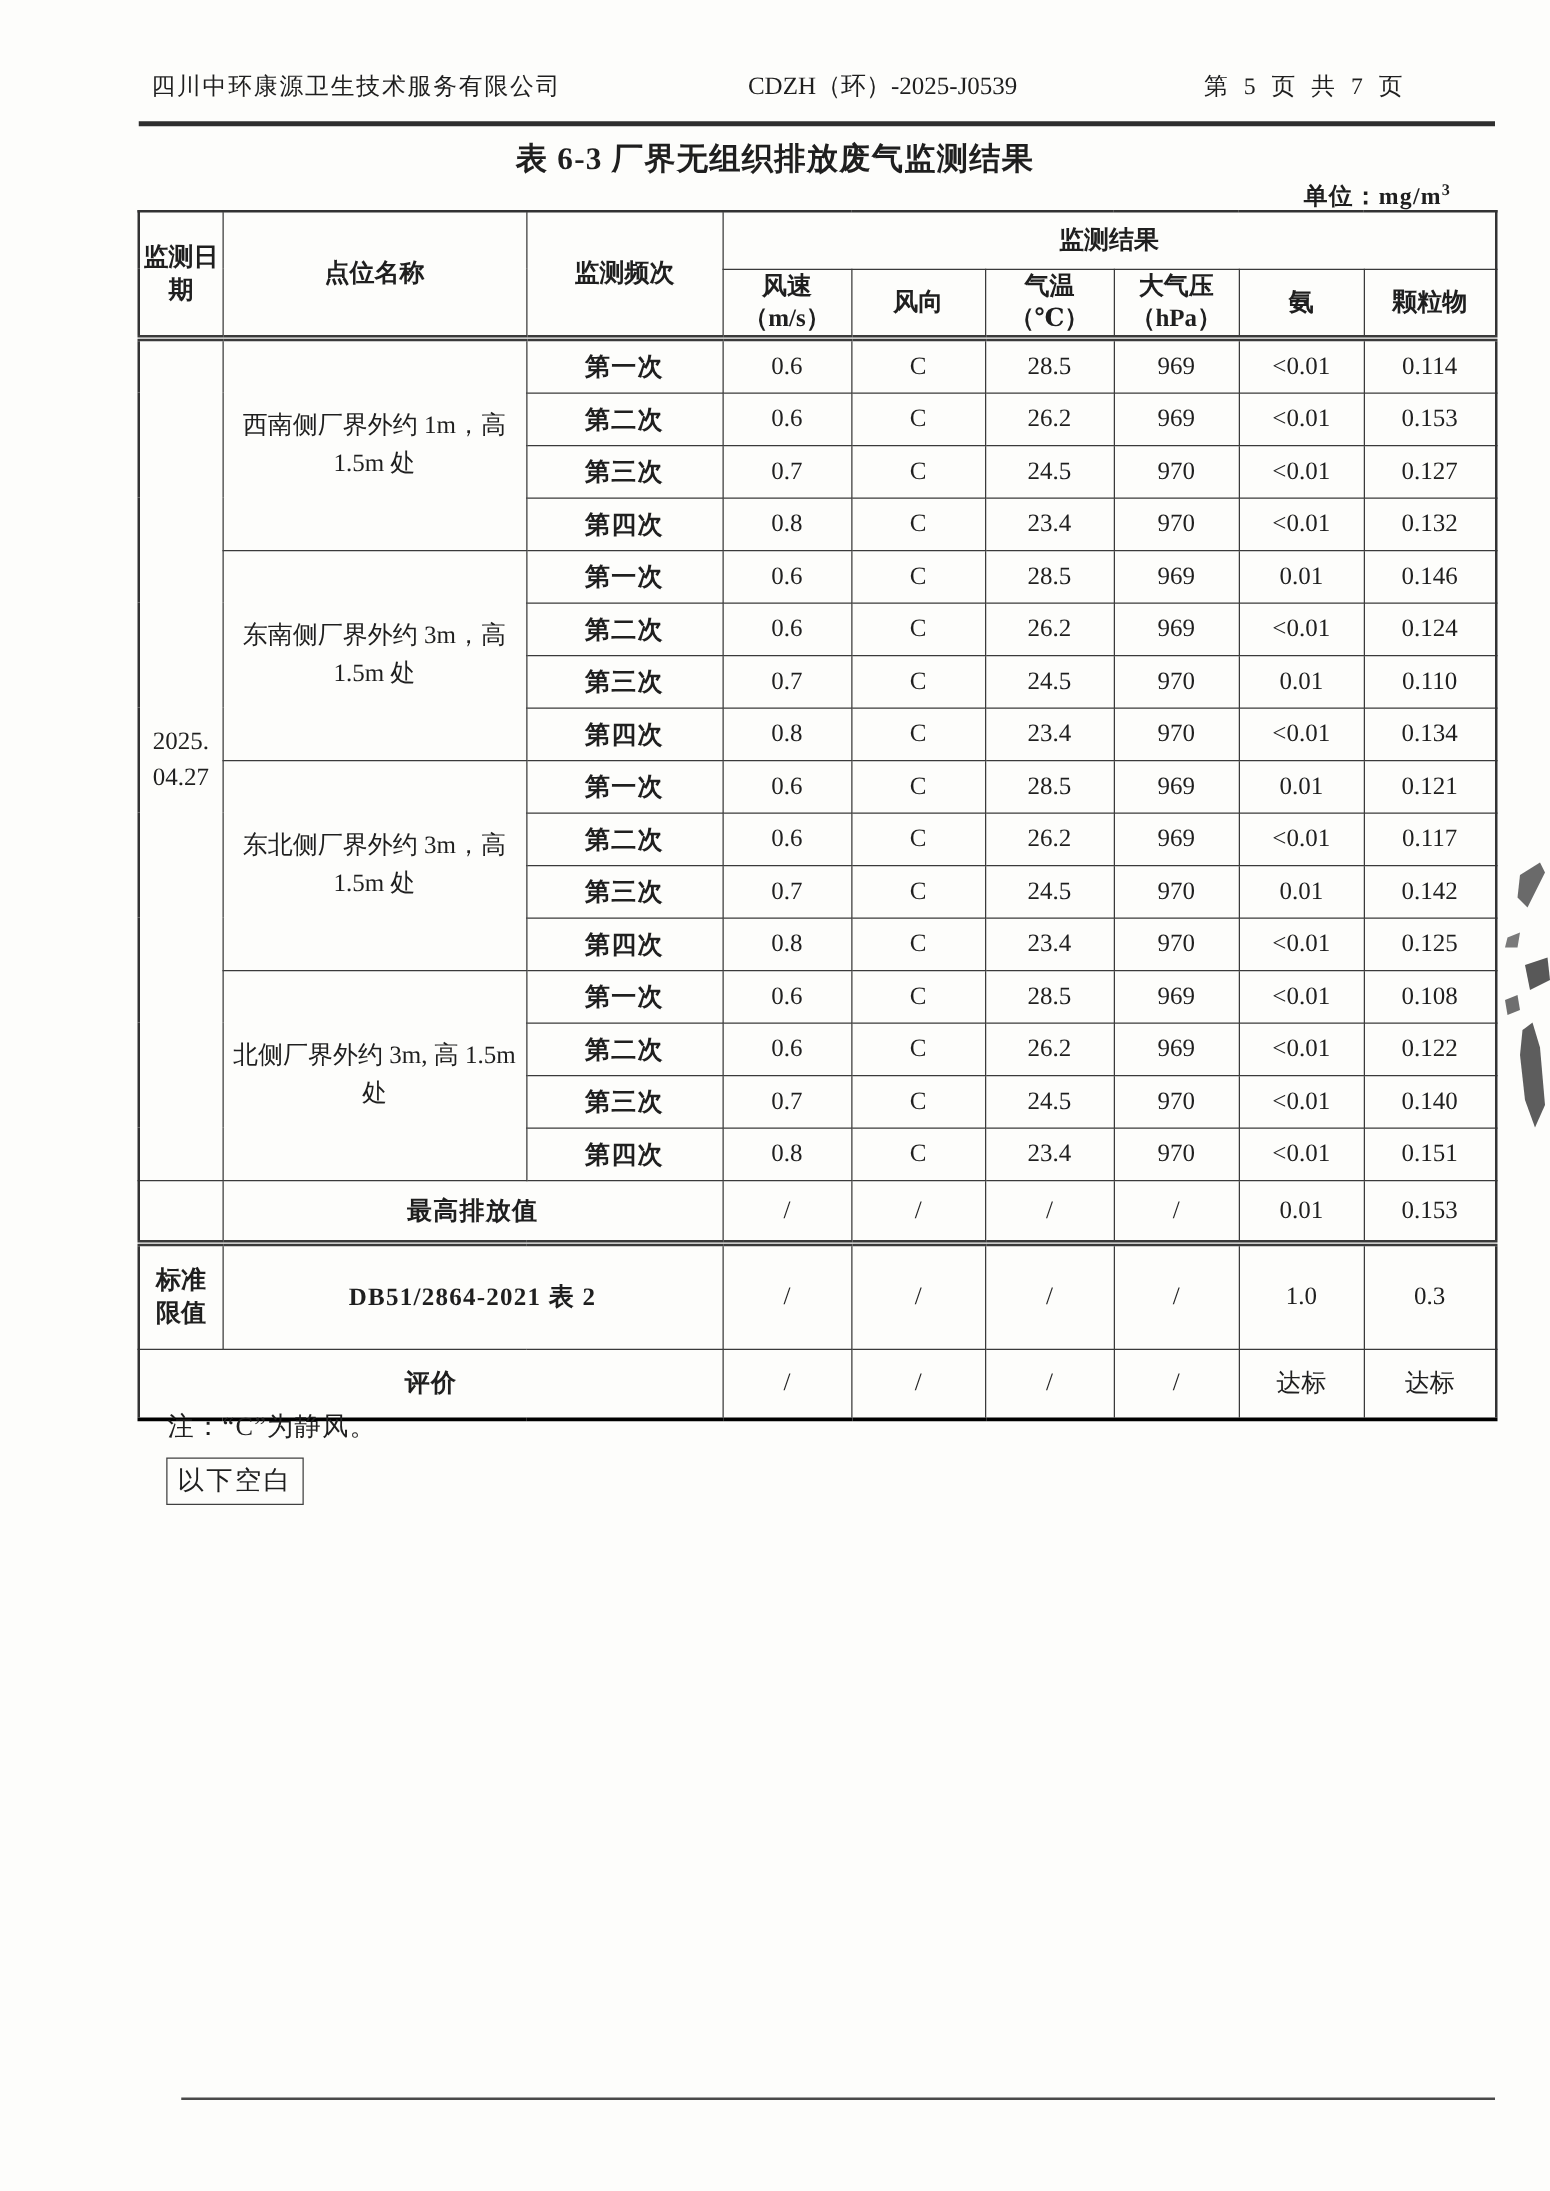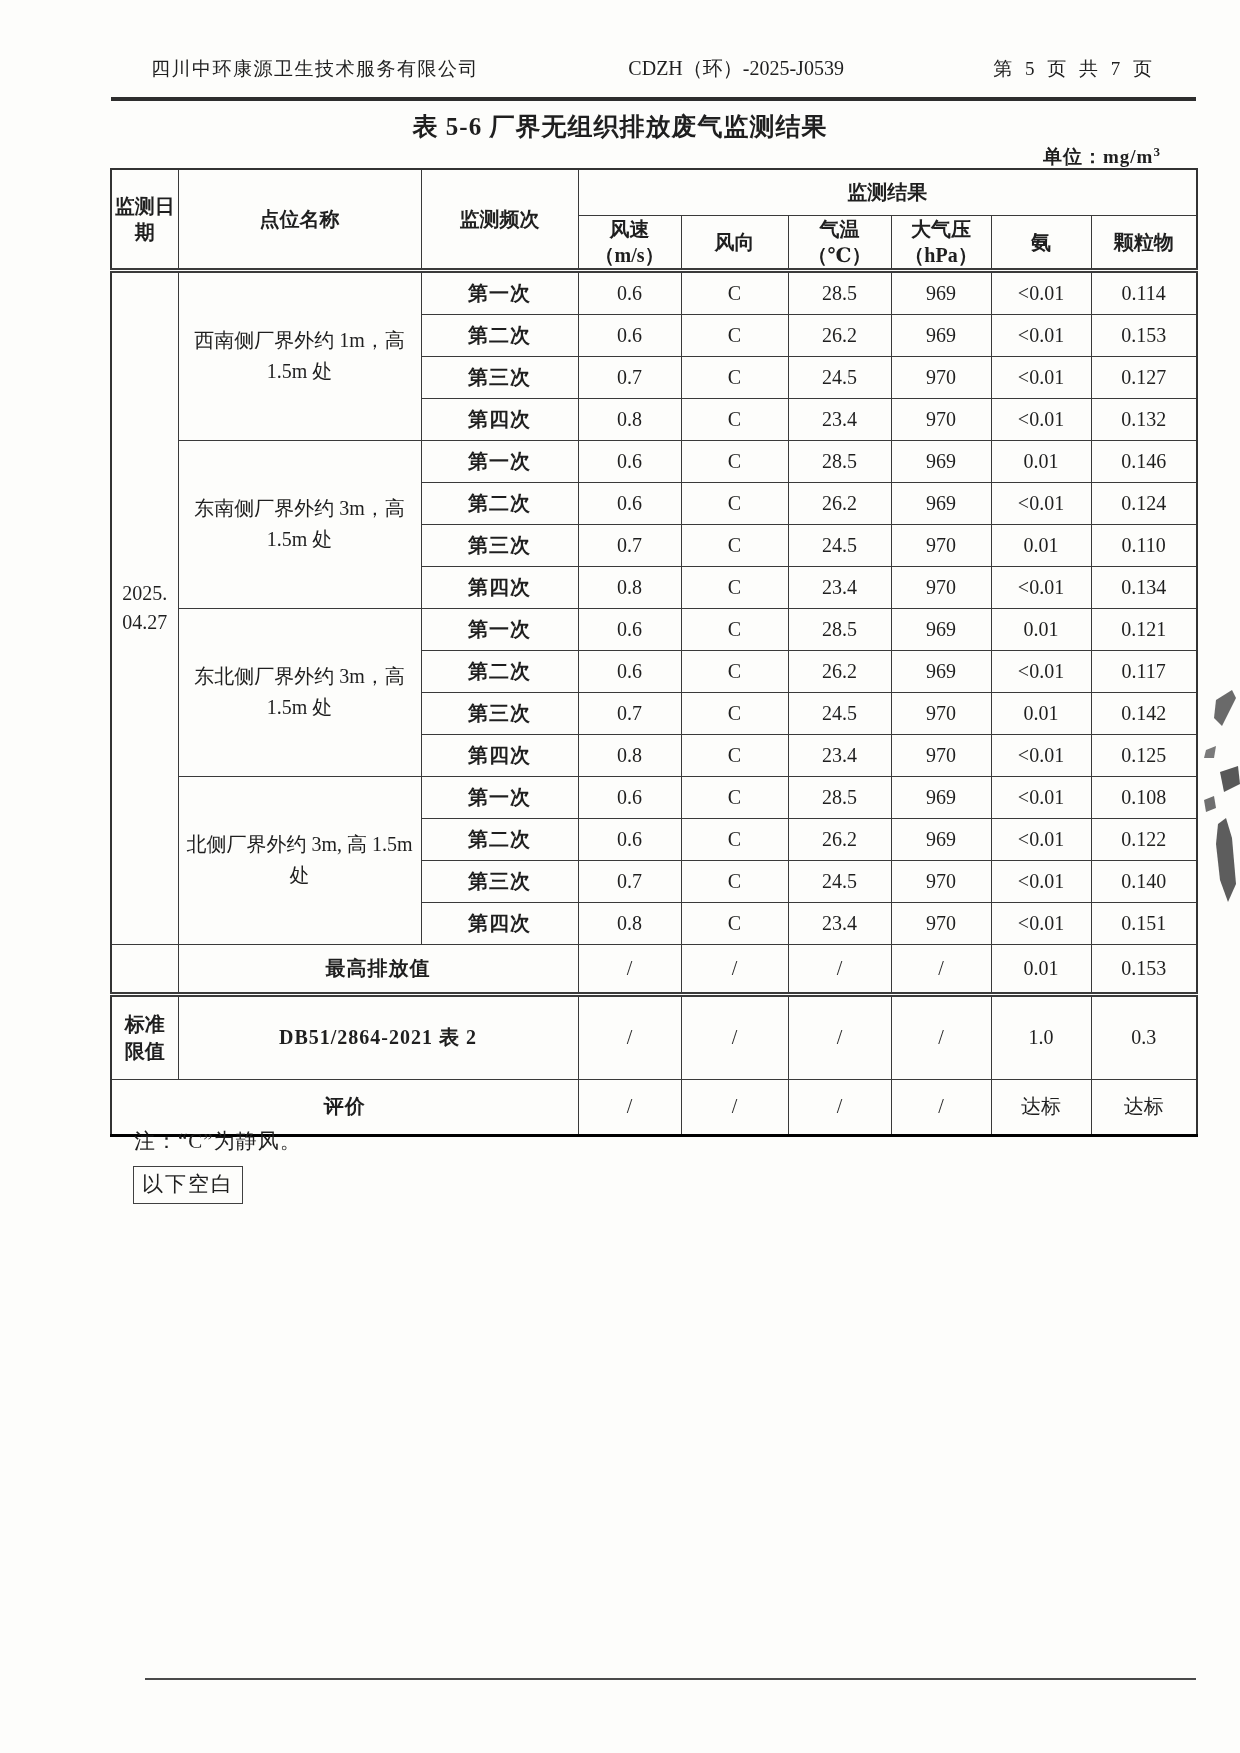--- a/index.html
+++ b/index.html
@@ -1,20 +1,20 @@
 <!DOCTYPE html>
 <html><head>
 <meta charset="utf-8">
 <style>
   html,body{margin:0;padding:0;background:#ececec;}
   .page{position:relative;width:1240px;height:1753px;margin:0 auto;background:#fdfdfb;
         font-family:"Liberation Serif","DejaVu Serif",serif;color:#1f1f1f;overflow:hidden;}
 
   
-  .doc-header{position:absolute;left:151px;top:55px;width:1005px;display:flex;
+  .doc-header{position:absolute;left:121px;top:55px;width:1005px;display:flex;
               justify-content:space-between;align-items:baseline;font-size:19px;}
   .company{letter-spacing:1.5px;}
   .doc-no{font-size:20px;}
   .page-info{letter-spacing:4px;}
   .header-rule{position:absolute;left:111px;top:97px;width:1085px;height:4px;background:#2e2e2e;}
 
   .title{position:absolute;left:0;top:110px;width:1240px;text-align:center;
          font-size:25px;font-weight:bold;letter-spacing:1px;}
   .unit{position:absolute;top:144px;left:1043px;font-size:19px;font-weight:bold;letter-spacing:1px;}
   .unit sup{font-size:13px;}
@@ -51,21 +51,21 @@
 
 <div class="page">
 
   <div class="doc-header">
     <span class="company">四川中环康源卫生技术服务有限公司</span>
     <span class="doc-no">CDZH（环）-2025-J0539</span>
     <span class="page-info">第 5 页 共 7 页</span>
   </div>
   <div class="header-rule"></div>
 
-  <div class="title">表 5-6 厂界无组织排放废气监测结果</div>
+  <div class="title">表 6-3 厂界无组织排放废气监测结果</div>
 
   <div class="unit">
     <span>单位：mg/m</span><sup>3</sup>
   </div>
 
   <table class="monitor">
     <colgroup>
       <col style="width:67px">
         <col style="width:243px">
         <col style="width:157px">

